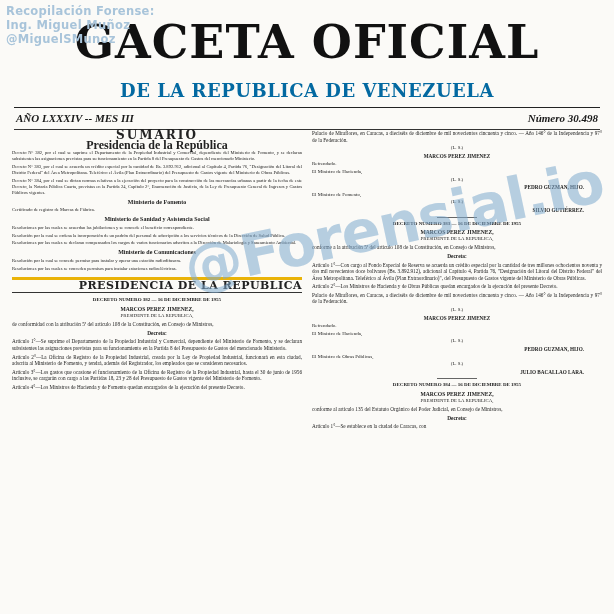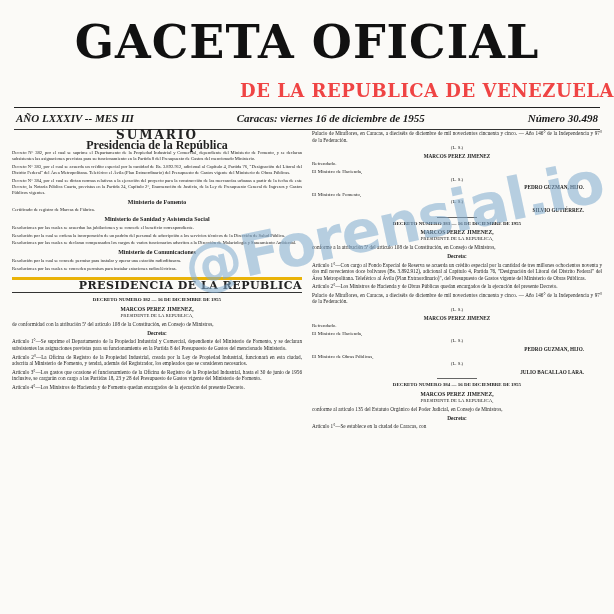--- a/index.html
+++ b/index.html
@@ -57,22 +57,21 @@
     line-height:52px;
     margin:0 0 2px 0;
     color:#111;
   }
   .republica{
     font-family:"DejaVu Serif", serif;
     font-weight:700;
     font-size:18px;
     letter-spacing:.5px;
     margin:12px 0 6px 0;
-    color:#ef4444;
-    text-align:right;
+    color:#0369a1;
   }
   .rule{
     height:1px;background:#222;margin:0 14px;
   }
   .rule.thin{height:1px;margin-top:2px;background:#333;}
   .issueline{
     display:flex;
     justify-content:space-between;
     align-items:baseline;
     font-family:"Liberation Serif", serif;
@@ -165,28 +164,32 @@
   }
   .dashrule{
     width:40px;border-top:1px solid #666;margin:3px auto;
   }
 </style>
 </head>
 <body>
 
 <div class="page">
 
+  <div class="wm-top">
+    <div>Recopilación Forense:</div>
+    <div>Ing. Miguel Muñoz</div>
+    <div>@MiguelSMunoz</div>
+  </div>
 
   <div class="masthead">
     <div class="gaceta">GACETA OFICIAL</div>
     <div class="republica">DE LA REPUBLICA DE VENEZUELA</div>
     <div class="rule"></div>
     <div class="issueline">
       <span>AÑO LXXXIV -- MES III</span>
-      <span class="mid">Caracas: viernes 16 de diciembre de 1955</span>
       <span>Número 30.498</span>
     </div>
     <div class="rule thin"></div>
   </div>
 
   <div class="cols">
 
     <div class="col">
       <div class="sumario-title">SUMARIO</div>
 

